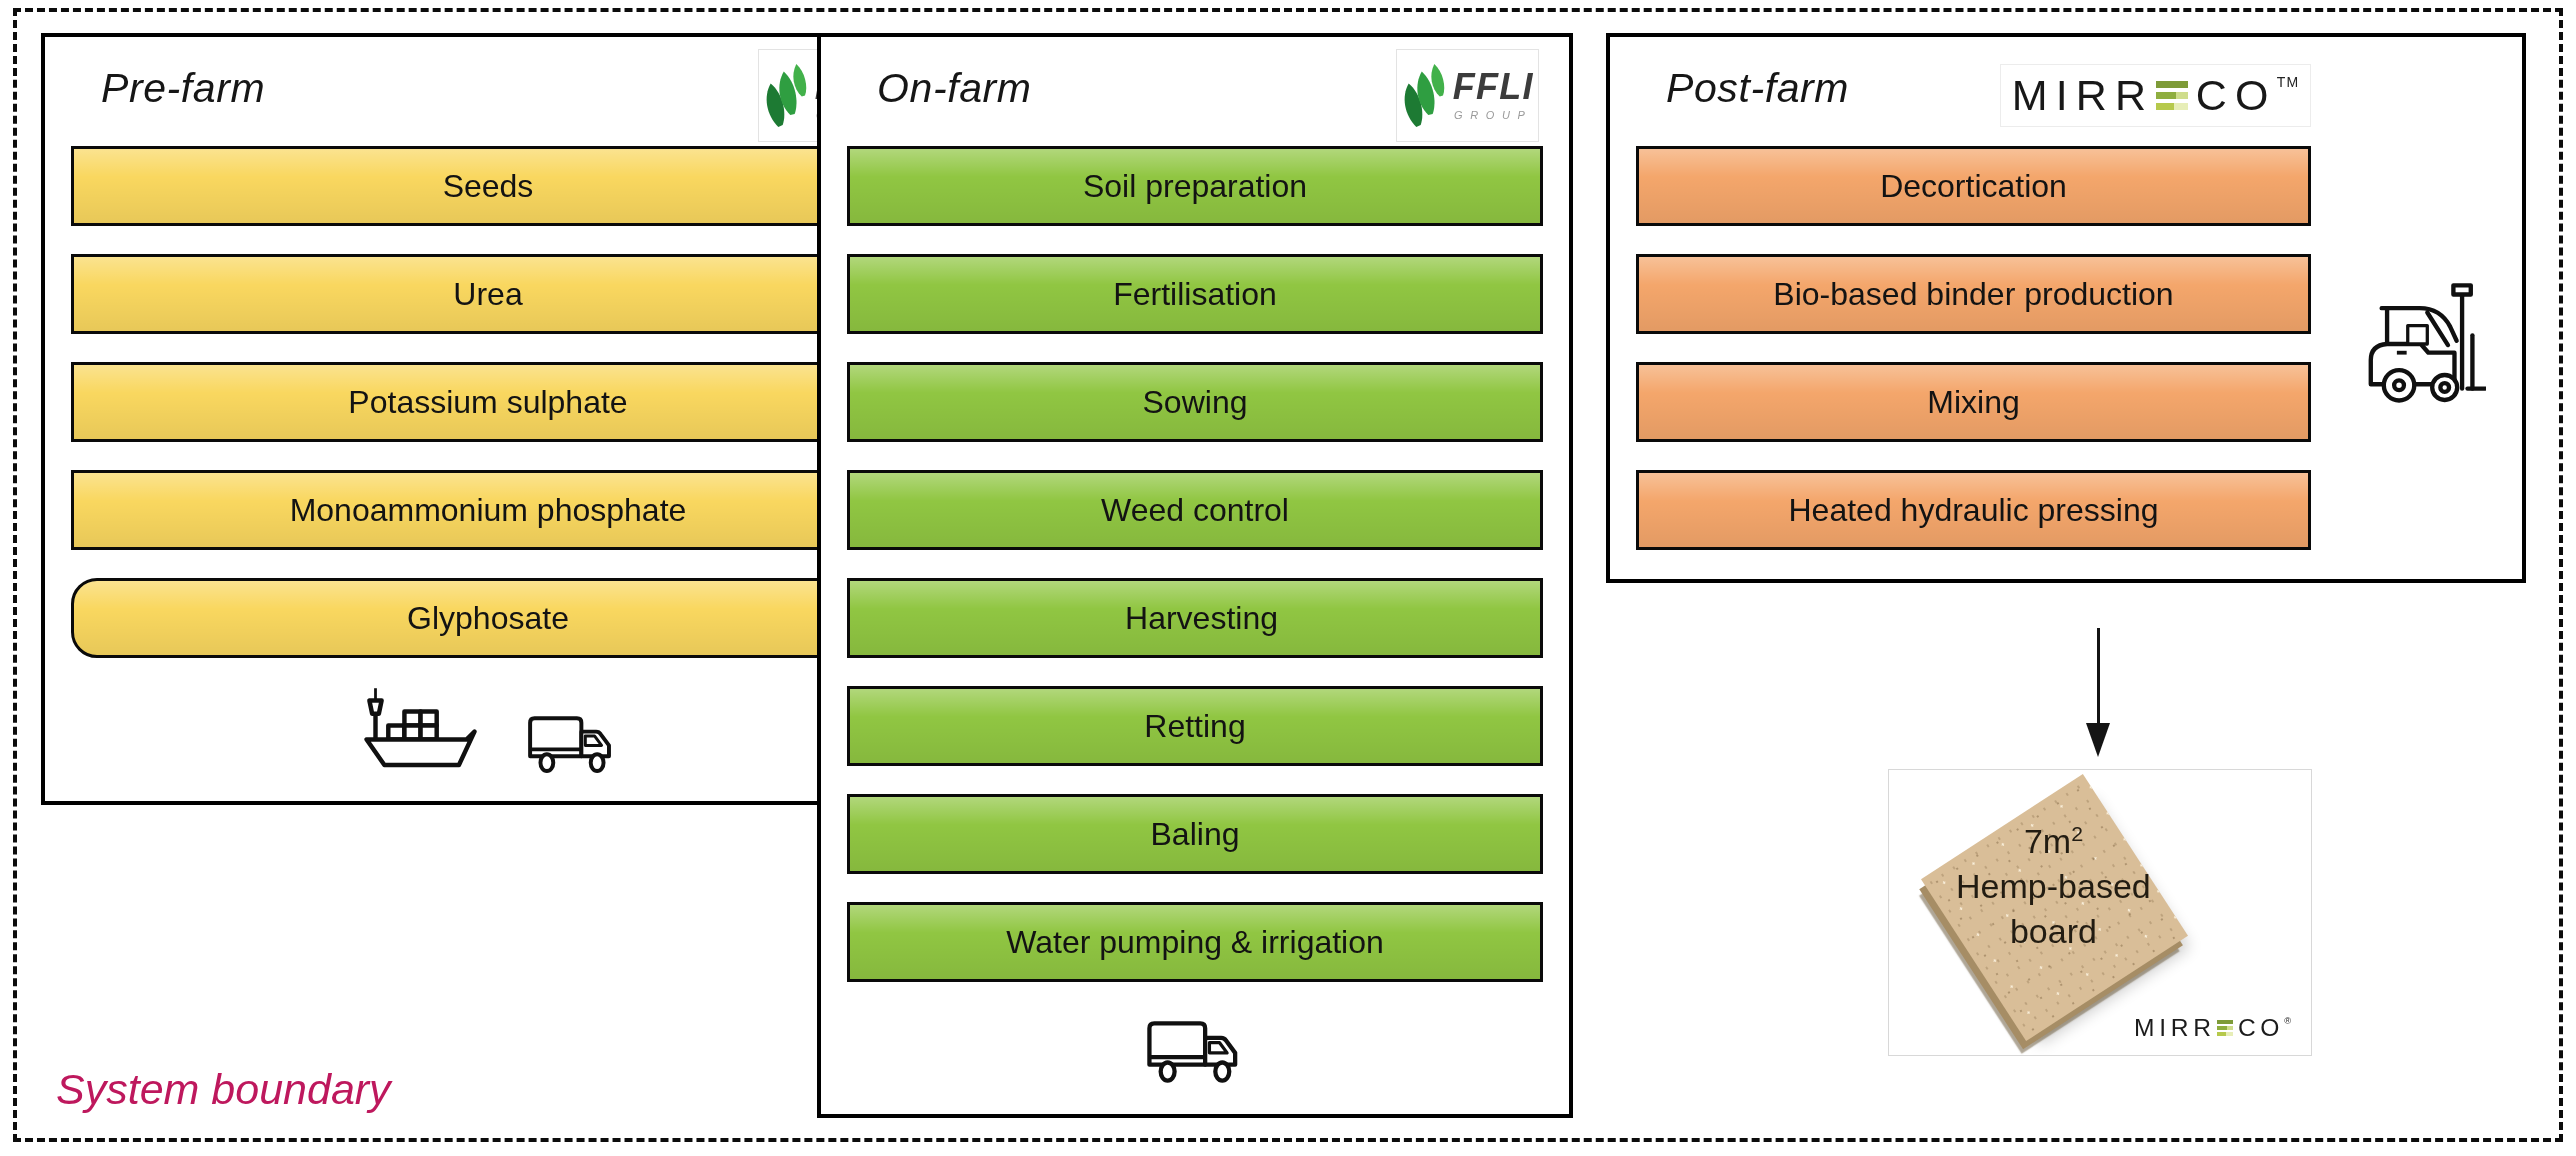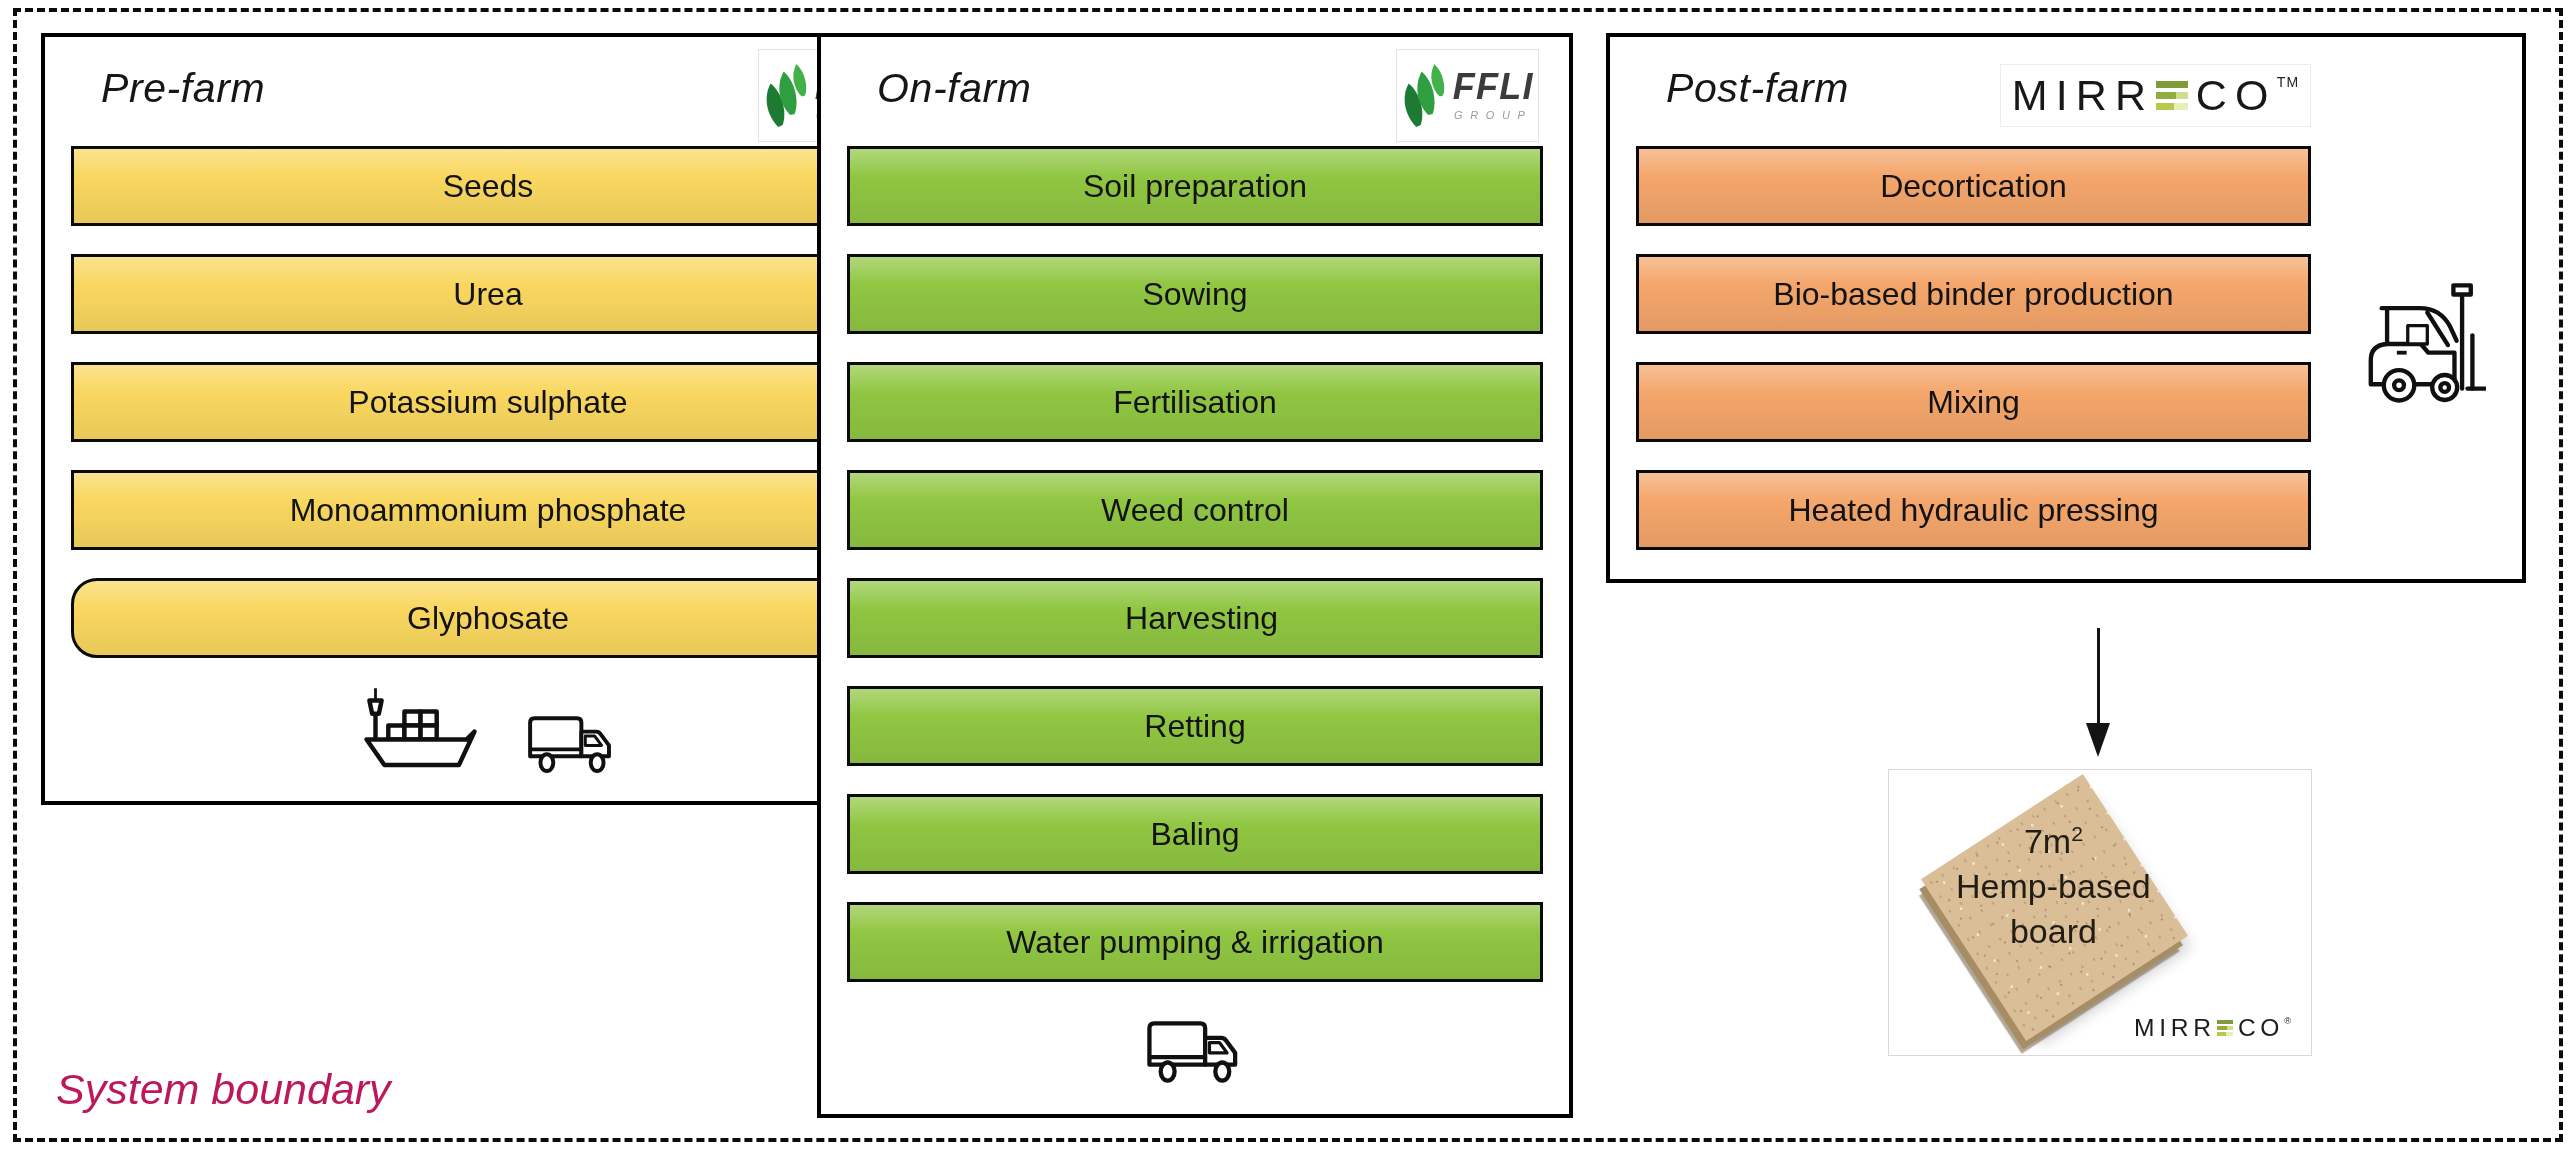--- a/index.html
+++ b/index.html
@@ -167,22 +167,22 @@
         <path d="M52 96 C30 74 26 40 40 16 C62 36 68 72 60 94 Z" fill="#2F9E41"></path>
         <path d="M73 62 C57 46 53 22 63 2 C79 16 85 44 79 60 Z" fill="#42B14A"></path>
       </svg>
       <span class="ffli-txt">
         <span class="ffli-name">FFLI</span>
         <span class="ffli-sub">GROUP</span>
       </span>
     </div>
   </div>
   <div class="box" style="background-color: rgb(144, 198, 66);">Soil preparation</div>
+  <div class="box" style="background-color: rgb(144, 198, 66);">Fertilisation</div>
   <div class="box" style="background-color: rgb(144, 198, 66);">Sowing</div>
-  <div class="box" style="background-color: rgb(144, 198, 66);">Fertilisation</div>
   <div class="box" style="background-color: rgb(144, 198, 66);">Weed control</div>
   <div class="box" style="background-color: rgb(144, 198, 66); padding-left: 13px;">Harvesting</div>
   <div class="box" style="background-color: rgb(144, 198, 66);">Retting</div>
   <div class="box" style="background-color: rgb(144, 198, 66);">Baling</div>
   <div class="box" style="background-color: rgb(144, 198, 66);">Water pumping &amp; irrigation</div>
   <div class="icon-row">
     <svg width="113" height="75" viewBox="0 0 200 140">
       <g class="fw">
         <path d="M14 34 q0 -9 9 -9 h86 q9 0 9 9 v68 h-104 z"></path>
         <line x1="14" y1="88" x2="118" y2="88"></line>

